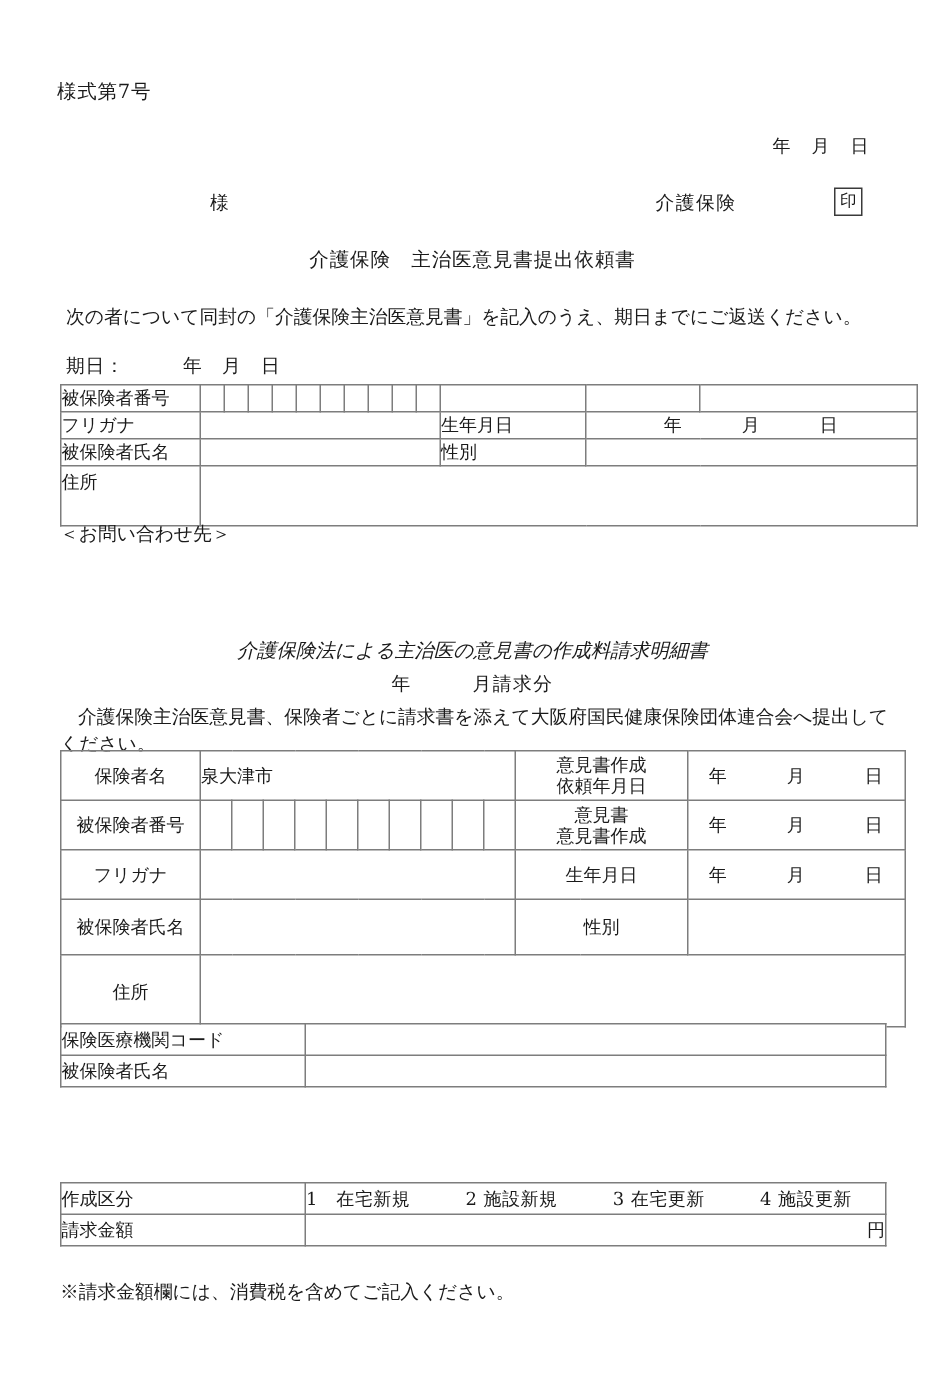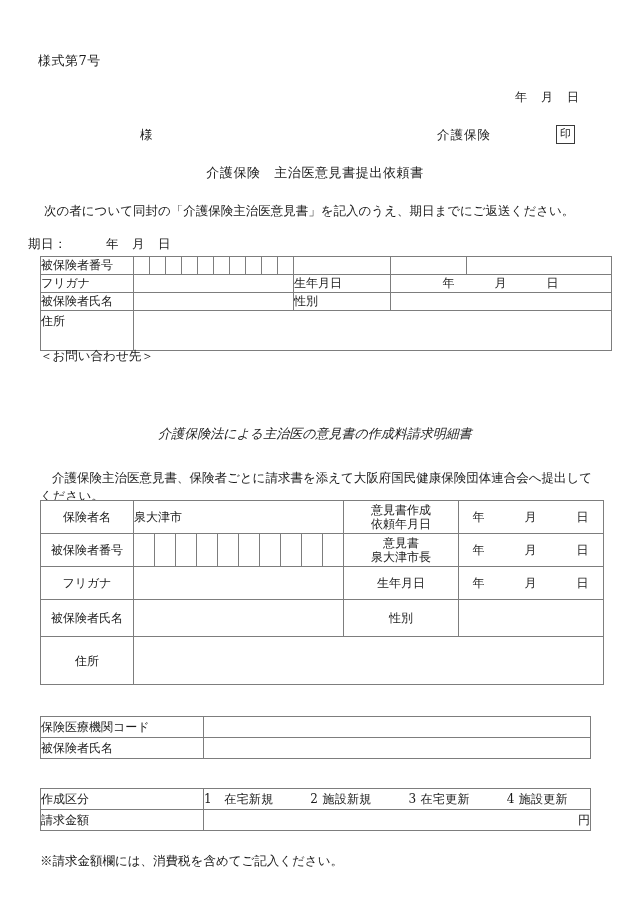--- a/index.html
+++ b/index.html
@@ -59,21 +59,21 @@
     width: 630px;
     text-align: center;
     font-size: 13px;
     letter-spacing: 0.6px;
   }
   #intro-1 {
     left: 44px; top: 203px;
     font-size: 12.5px;
   }
   #due-date-line {
-    left: 28px; top: 236px;
+    left: 44px; top: 236px;
     font-size: 12.5px;
     letter-spacing: 0.5px;
   }
   #contact-note {
     left: 40px; top: 348px;
     font-size: 12.5px;
   }
 
   
   #doc-title-2 {
@@ -148,21 +148,21 @@
     text-align: right;
     padding-right: 22px;
     font-size: 12px;
   }
 
   
   #table-applicant { left: 40px; top: 256px; }
   
   #table-billing { left: 40px; top: 500px; }
   
-  #table-institution { left: 40px; top: 716px; padding-left: 47px; }
+  #table-institution { left: 40px; top: 682px; padding-left: 47px; }
   
   #table-claim { left: 40px; top: 788px; }
 </style>
 </head>
 <body>
 
 <div class="page">
 
   <div class="abs" id="form-code">様式第7号</div>
 
@@ -230,20 +230,21 @@
       <td class="lbl" style="vertical-align:top;padding-top:2px">住所</td>
       <td class="val" colspan="13"></td>
     </tr>
   </tbody>
     </table>
 
   <div class="abs" id="contact-note">＜お問い合わせ先＞</div>
 
   <div class="abs" id="doc-title-2">介護保険法による主治医の意見書の作成料請求明細書</div>
 
+  <div class="abs" id="billing-period">年　　　月請求分</div>
 
   <div class="abs" id="intro-2">介護保険主治医意見書、保険者ごとに請求書を添えて大阪府国民健康保険団体連合会へ提出してください。</div>
 
   <table class="form" id="table-billing">
     <colgroup>
       <col style="width:93px">
       <col style="width:21px">
         <col style="width:21px">
         <col style="width:21px">
       <col style="width:21px">
@@ -271,21 +272,21 @@
       <td class="digit"></td>
       <td class="digit"></td>
       <td class="digit"></td>
       <td class="digit"></td>
       <td class="digit"></td>
       <td class="digit"></td>
       <td class="digit"></td>
       <td class="digit"></td>
       <td class="digit"></td>
       <td class="lbl-c" colspan="2">意見書
-泉大津市長</td>
+意見書作成</td>
       <td class="dmy">年　　　月　　　日</td>
     </tr>
     <tr style="height:33px">
       <td class="lbl-c">フリガナ</td>
       <td class="val" colspan="10"></td>
       <td class="lbl-c" colspan="2">生年月日</td>
       <td class="dmy">年　　　月　　　日</td>
     </tr>
     <tr style="height:37px">
       <td class="lbl-c">被保険者氏名</td>

